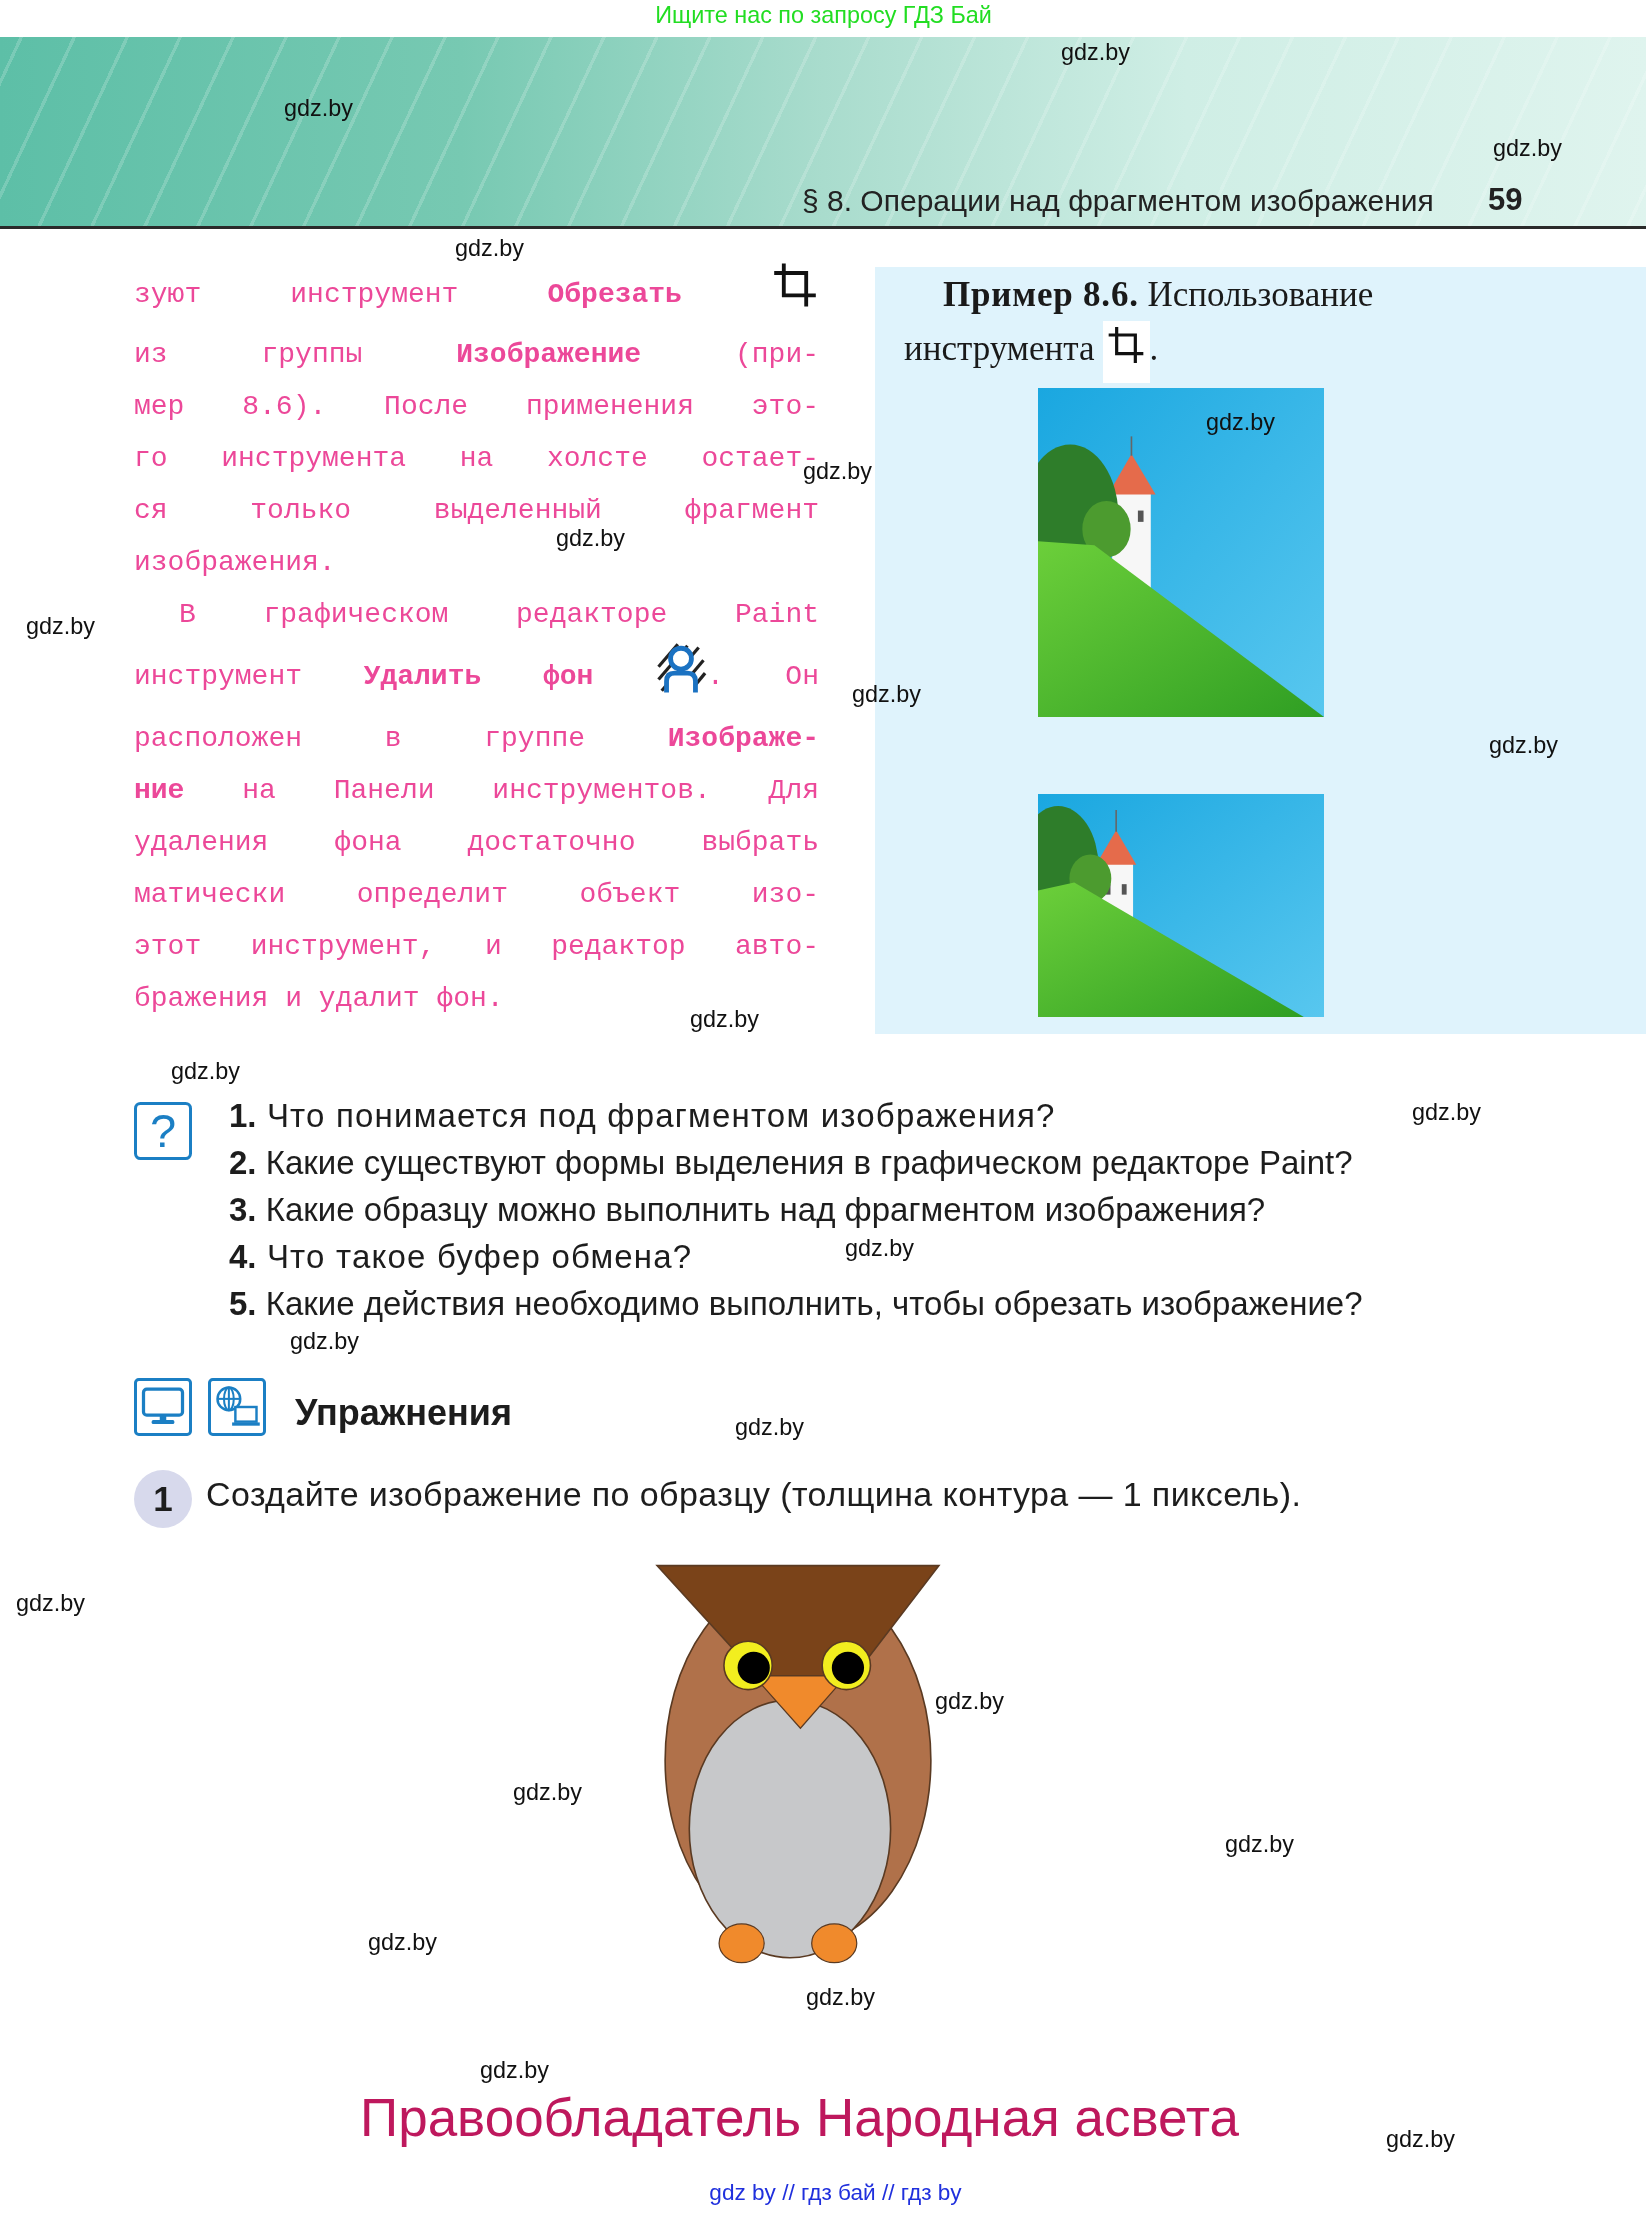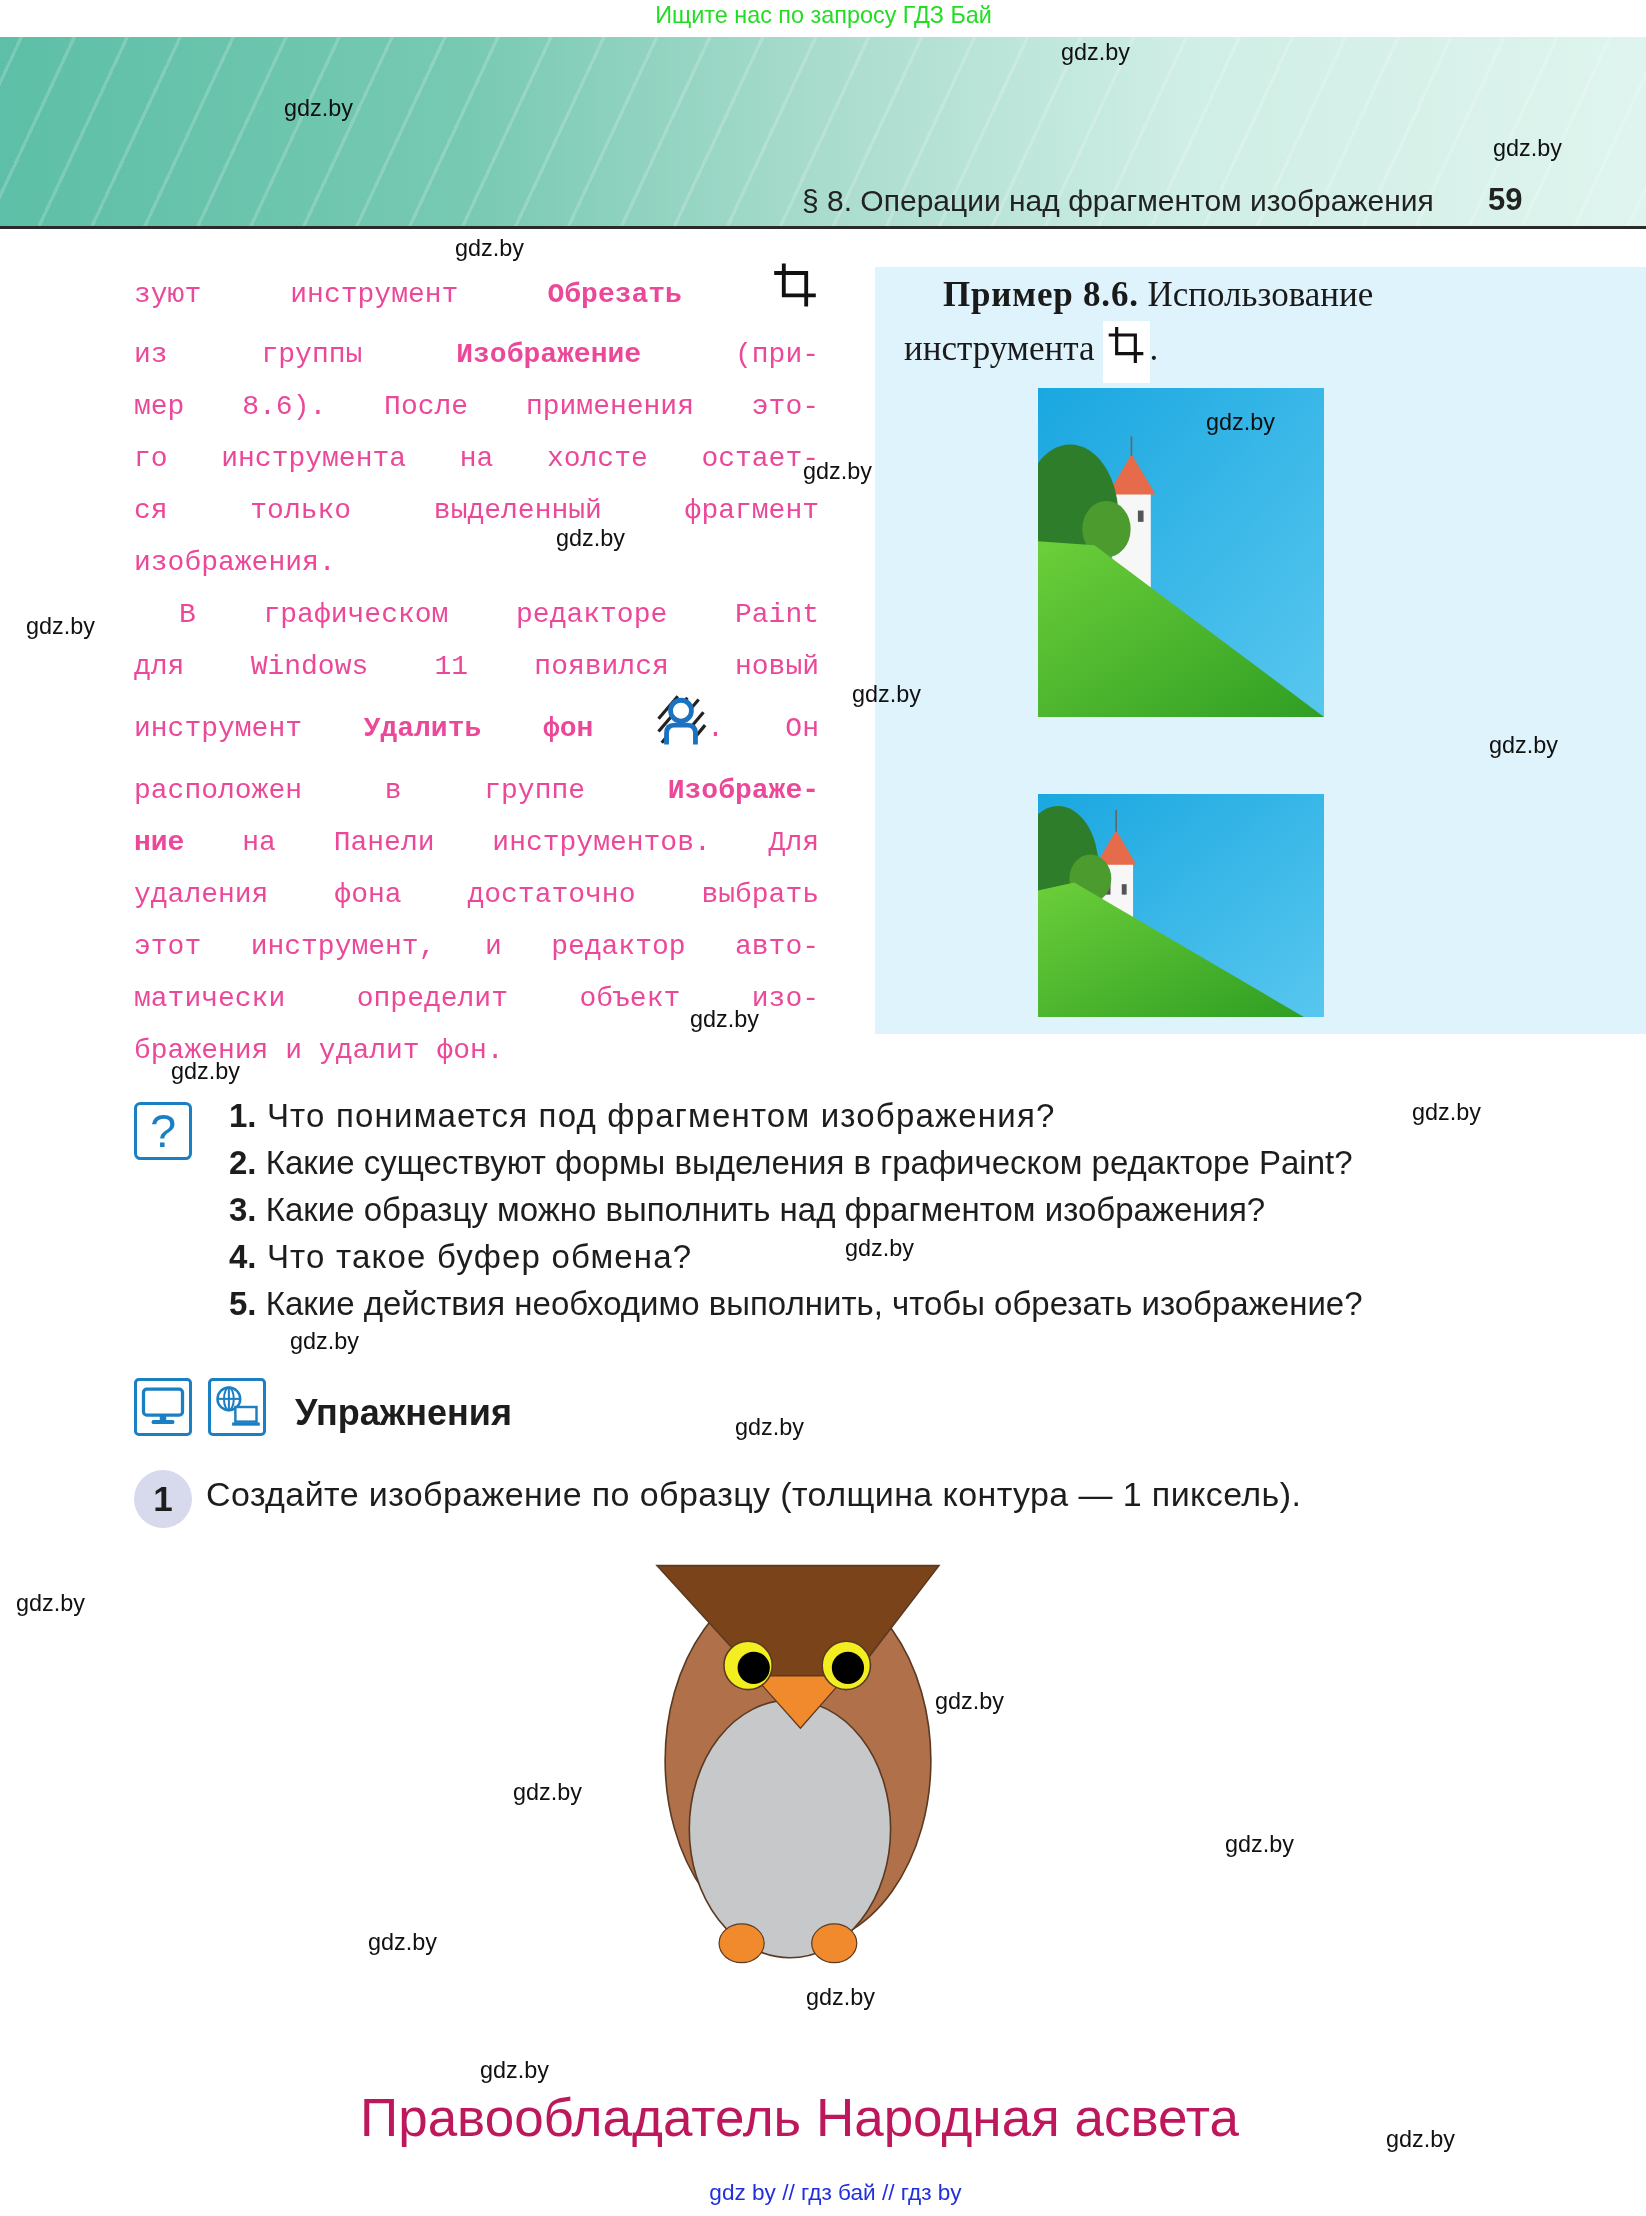--- a/index.html
+++ b/index.html
@@ -53,40 +53,39 @@
         </svg>
     </span>
   </p>
   <p><span>из группы </span><b>Изображение</b><span> (при-</span></p>
   <p>мер 8.6). После применения это-</p>
   <p>го инструмента на холсте остает-</p>
   <p>ся только выделенный фрагмент</p>
   <p class="last">изображения.</p>
 
   <p class="indent">В графическом редакторе Paint</p>
-  <p>для Windows 11 появился новый</p>
   <p><span>инструмент </span><b>Удалить фон</b>
     <span class="icon-inline">
       <svg width="52" height="53" viewBox="0 0 32 33">
         <g stroke="#222" stroke-width="2">
           <line x1="2" y1="16" x2="14" y2="2"></line>
             <line x1="2" y1="24" x2="20" y2="3"></line>
             <line x1="4" y1="31" x2="27" y2="4"></line>
             <line x1="14" y1="31" x2="30" y2="12"></line>
             <line x1="22" y1="31" x2="31" y2="20"></line>
         </g>
         <circle cx="16" cy="11" r="6.5" fill="#fff" stroke="#1b72c2" stroke-width="3"></circle>
         <path d="M7 32 V25 Q7 20 12 20 H20 Q25 20 25 25 V32" fill="#fff" stroke="#1b72c2" stroke-width="3"></path>
       </svg>
     </span><span>. Он</span></p>
   <p><span>расположен в группе </span><b>Изображе-</b></p>
   <p><b>ние</b><span> на Панели инструментов. Для</span></p>
   <p>удаления фона достаточно выбрать</p>
+  <p>матически определит объект изо-</p>
   <p>этот инструмент, и редактор авто-</p>
-  <p>матически определит объект изо-</p>
   <p class="last">бражения и удалит фон.</p>
 </div>
 
 <div class="abs example-box"></div>
 <div class="abs example-caption">
   <div style="text-indent:39px;"><b style="letter-spacing:0.8px;">Пример 8.6.</b><span> Использование</span></div>
   <div><span>инструмента</span>
     <span class="icon-inline" style="background:#fff;padding:1.6px 3.2px;">
       <svg width="40" height="44" viewBox="0 0 30 31">
           <path d="M8 2 V22 H28 M2 8 H22 V29" fill="none" stroke="#111" stroke-width="2.4"></path>

